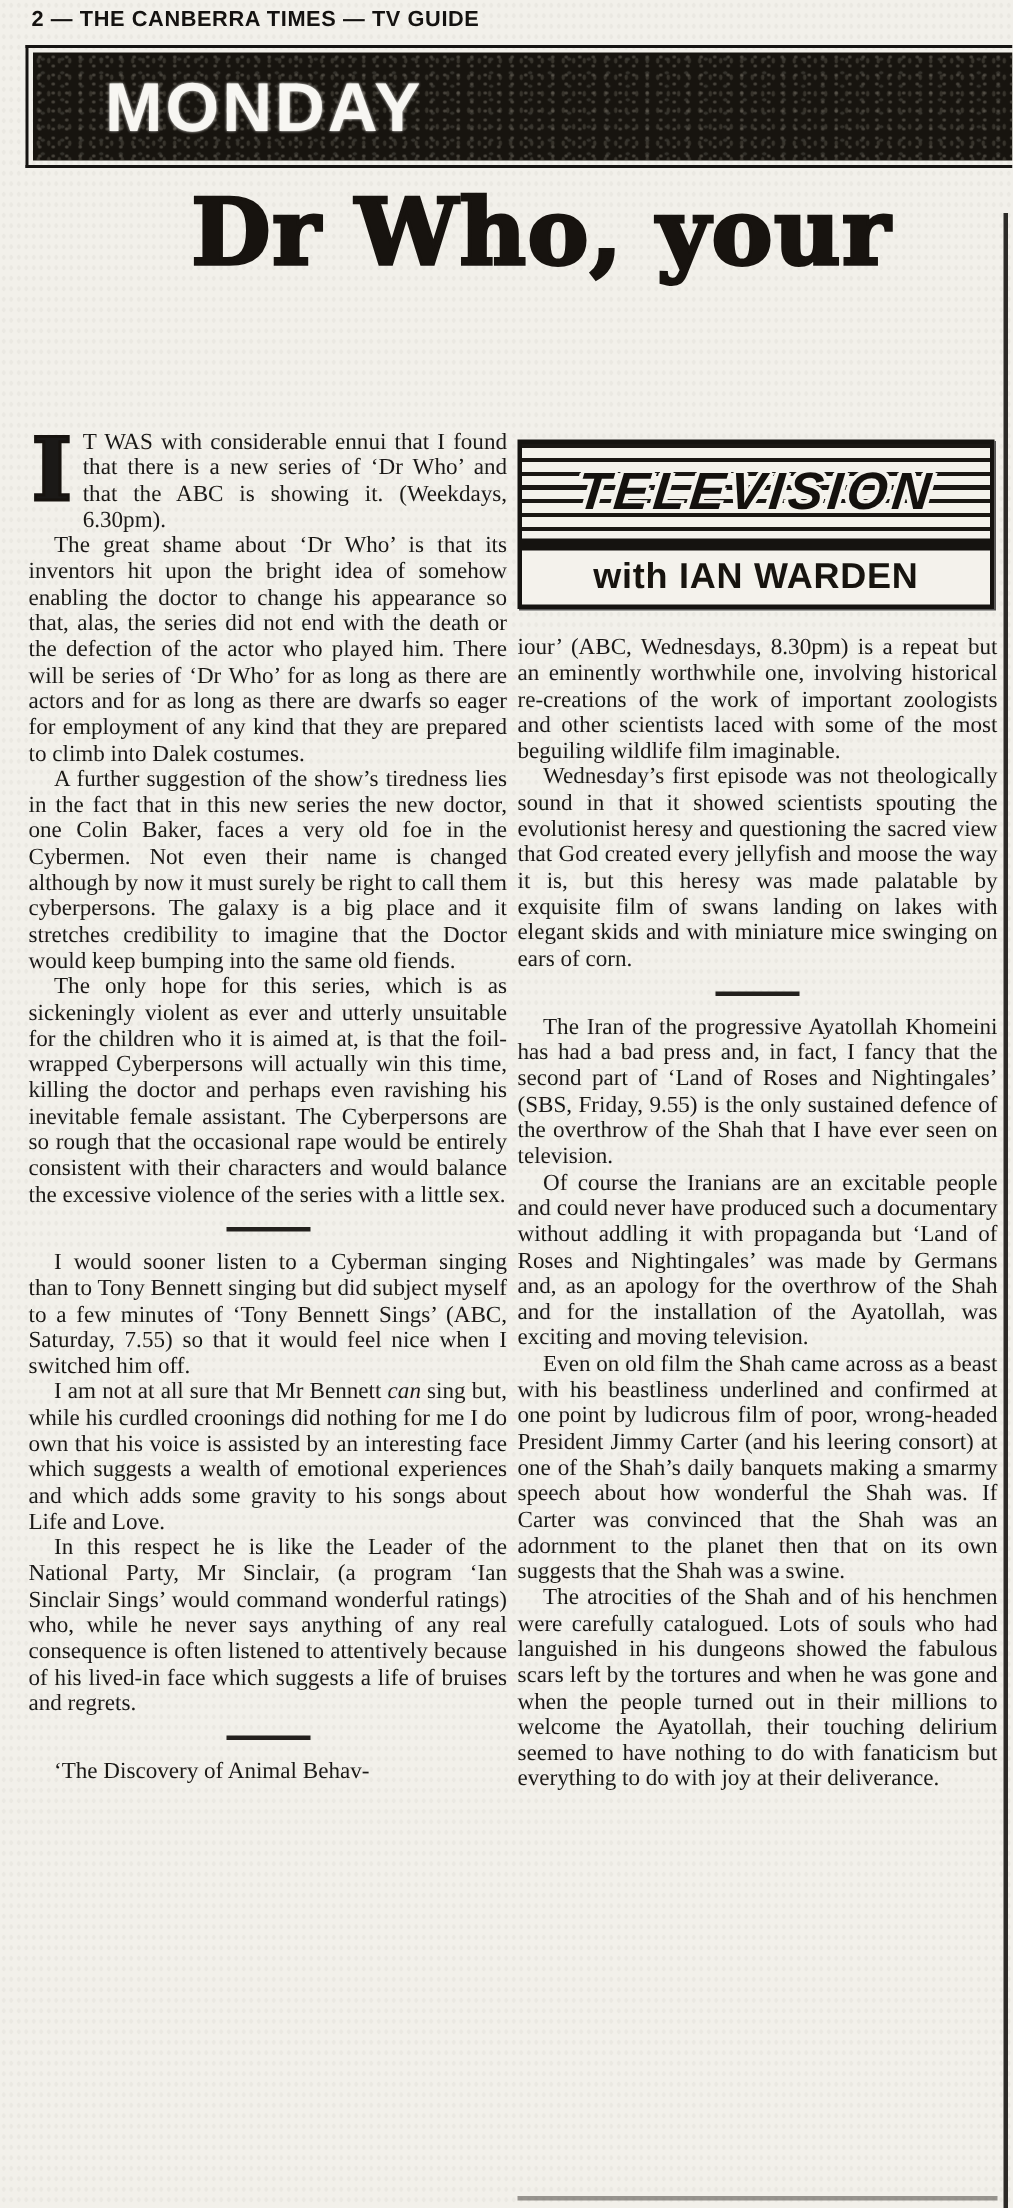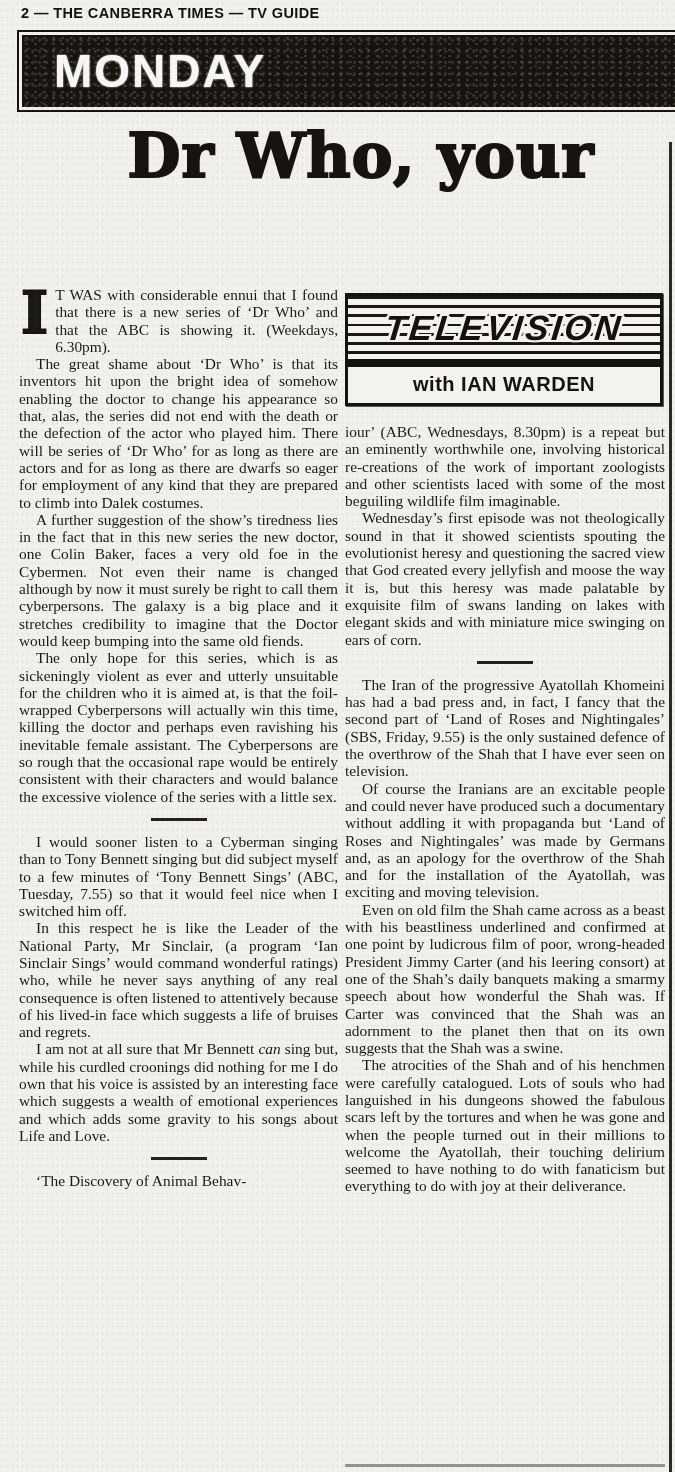--- a/index.html
+++ b/index.html
@@ -35,21 +35,21 @@
     background-image:
       radial-gradient(rgba(120,115,105,0.5) 1px, transparent 1.6px),
       radial-gradient(rgba(60,58,52,0.8) 1.2px, transparent 1.8px),
       radial-gradient(rgba(150,145,130,0.25) 1px, transparent 1.4px);
     background-size:9px 6px,13px 9px,7px 11px;
     display:flex;align-items:center;
   }
   .banner-text{
     font-family:"Liberation Sans","DejaVu Sans",sans-serif;
     font-weight:900;font-size:46px;letter-spacing:2px;
-    color:#f7f6f2;padding-left:32px;line-height:1;
+    color:#f7f6f2;padding-left:48px;line-height:1;
     text-shadow:0 0 2px #f7f6f2;
   }
   
   .headline{
     position:absolute;top:118px;left:0;width:648px;
     text-align:center;
     font-family:"DejaVu Serif","Liberation Serif",serif;
     font-weight:900;font-size:61px;line-height:76px;
     color:#17130f;
     -webkit-text-stroke:2.2px #17130f;
@@ -96,21 +96,21 @@
     color:#14110e;transform:skewX(-6deg);
     text-shadow:
       -3px 0 0 #f4f2ec, 3px 0 0 #f4f2ec,
       -2px -2px 0 #f4f2ec, 2px 2px 0 #f4f2ec,
       -2px 2px 0 #f4f2ec, 2px -2px 0 #f4f2ec;
   }
   .tv-sep{height:8px;background:#151310;}
   .tv-byline{
     height:36px;display:flex;align-items:center;justify-content:center;
     font-family:"Liberation Sans","DejaVu Sans",sans-serif;
-    font-weight:bold;font-size:20px;letter-spacing:0.5px;color:#17140f;
+    font-weight:bold;font-size:24px;letter-spacing:0.5px;color:#17140f;
   }
   
   .edge-rule{
     position:absolute;left:669px;top:142px;width:3px;height:1330px;
     background:#2c2a27;
   }
   .bottom-smudge{
     position:absolute;left:345px;top:1464px;width:320px;height:3px;
     background:rgba(40,36,30,0.45);
   }
@@ -131,23 +131,23 @@
   <div class="headline">
     <div>Dr Who, your</div>
   </div>
 
   <div class="col col-left">
     <p class="noindent"><span class="dropcap">I</span><span>T WAS with considerable ennui that I found that there is a new series of ‘Dr Who’ and that the ABC is showing it. (Weekdays, 6.30pm).</span></p>
     <p>The great shame about ‘Dr Who’ is that its inventors hit upon the bright idea of somehow enabling the doctor to change his appearance so that, alas, the series did not end with the death or the defection of the actor who played him. There will be series of ‘Dr Who’ for as long as there are actors and for as long as there are dwarfs so eager for employment of any kind that they are prepared to climb into Dalek costumes.</p>
     <p>A further suggestion of the show’s tiredness lies in the fact that in this new series the new doctor, one Colin Baker, faces a very old foe in the Cybermen. Not even their name is changed although by now it must surely be right to call them cyberpersons. The galaxy is a big place and it stretches credibility to imagine that the Doctor would keep bumping into the same old fiends.</p>
     <p>The only hope for this series, which is as sickeningly violent as ever and utterly unsuitable for the children who it is aimed at, is that the foil-wrapped Cyberpersons will actually win this time, killing the doctor and perhaps even ravishing his inevitable female assistant. The Cyberpersons are so rough that the occasional rape would be entirely consistent with their characters and would balance the excessive violence of the series with a little sex.</p>
     <hr class="divider">
-    <p>I would sooner listen to a Cyberman singing than to Tony Bennett singing but did subject myself to a few minutes of ‘Tony Bennett Sings’ (ABC, Tuesday, 7.55) so that it would feel nice when I switched him off.</p>
+    <p>I would sooner listen to a Cyberman singing than to Tony Bennett singing but did subject myself to a few minutes of ‘Tony Bennett Sings’ (ABC, Saturday, 7.55) so that it would feel nice when I switched him off.</p>
+    <p><span>I am not at all sure that Mr Bennett </span><i>can</i><span> sing but, while his curdled croonings did nothing for me I do own that his voice is assisted by an interesting face which suggests a wealth of emotional experiences and which adds some gravity to his songs about Life and Love.</span></p>
     <p>In this respect he is like the Leader of the National Party, Mr Sinclair, (a program ‘Ian Sinclair Sings’ would command wonderful ratings) who, while he never says anything of any real consequence is often listened to attentively because of his lived-in face which suggests a life of bruises and regrets.</p>
-    <p><span>I am not at all sure that Mr Bennett </span><i>can</i><span> sing but, while his curdled croonings did nothing for me I do own that his voice is assisted by an interesting face which suggests a wealth of emotional experiences and which adds some gravity to his songs about Life and Love.</span></p>
     <hr class="divider">
     <p>‘The Discovery of Animal Behav-</p>
   </div>
 
   <div class="col col-right">
     <div class="tv-box">
       <div class="tv-stripes">
         <span class="tv-title">TELEVISION</span>
       </div>
       <div class="tv-sep"></div>

